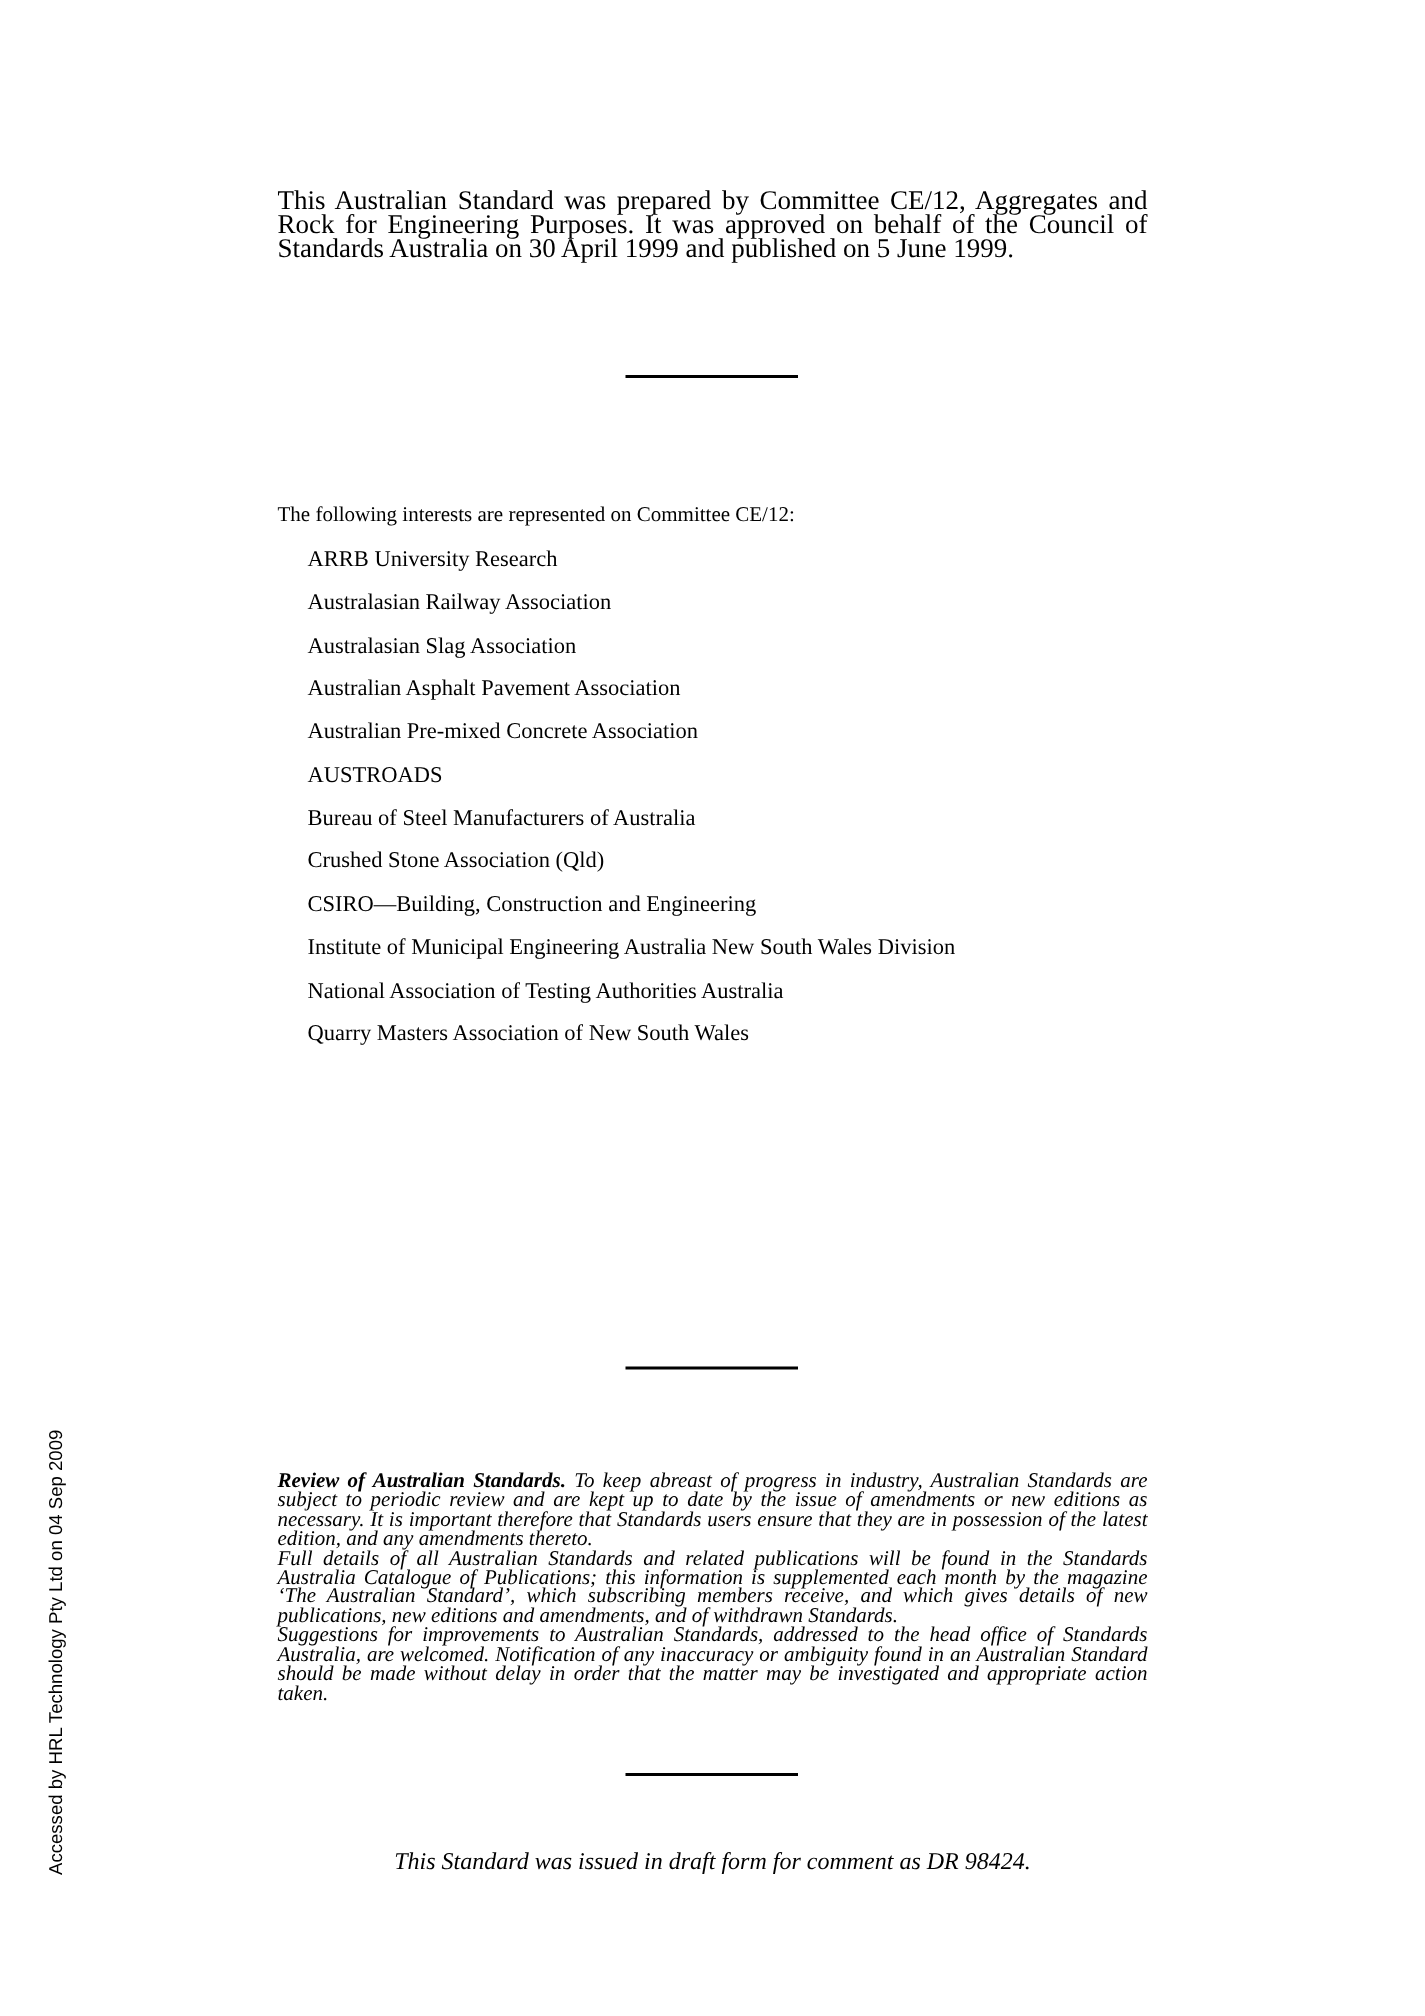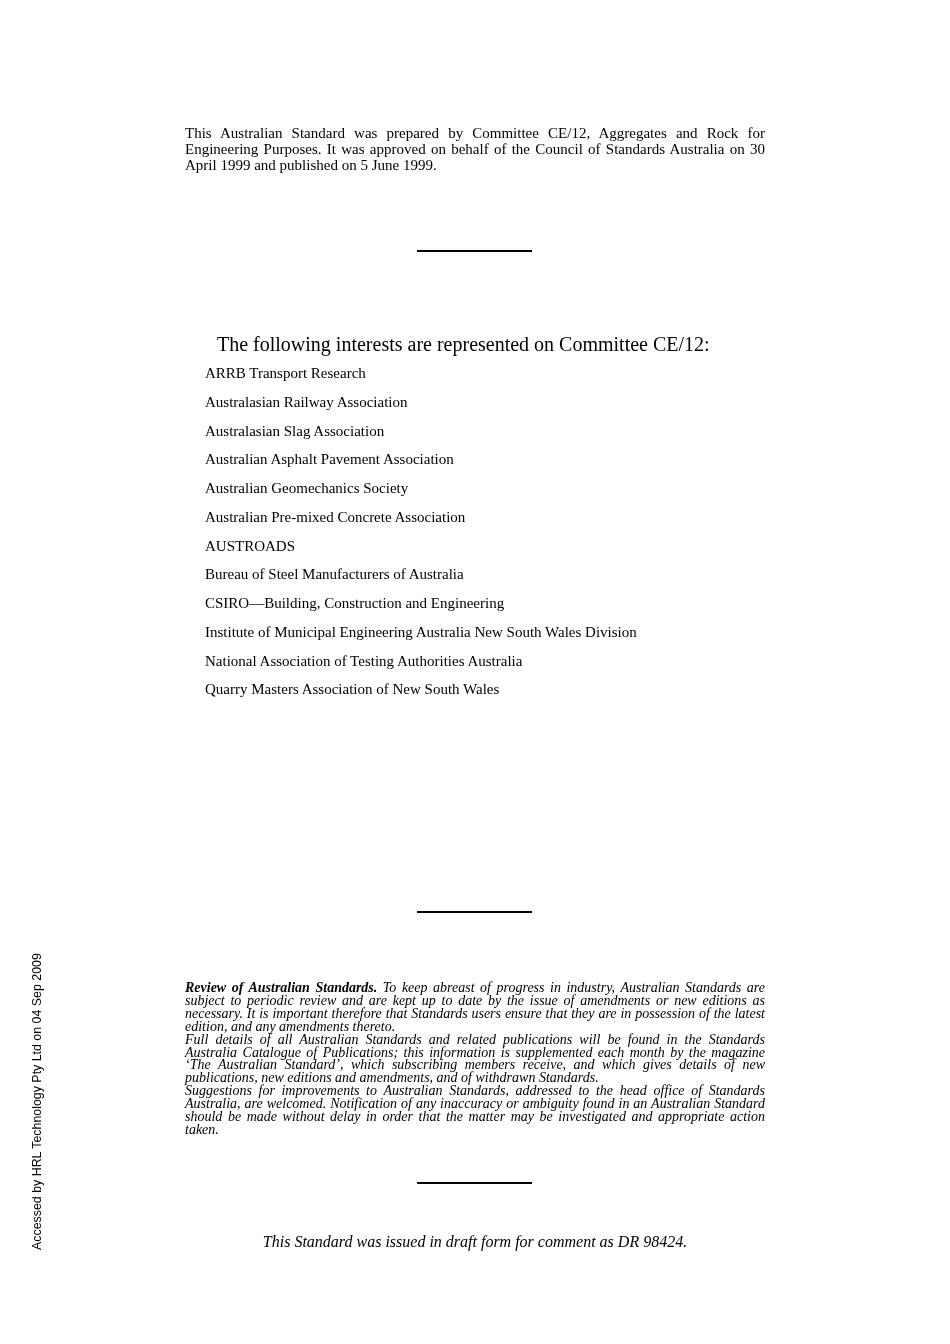--- a/index.html
+++ b/index.html
@@ -1,50 +1,50 @@
 <!DOCTYPE html>
 <html><head>
 <meta charset="utf-8">
 <style>
   html, body { margin:0; padding:0; background:#ffffff; }
   body { width:950px; height:1344px; position:relative; overflow:hidden; color:#000;
          font-family:"Liberation Serif", "DejaVu Serif", serif; }
   .abs { position:absolute; }
-  .intro { left:185px; top:125px; width:580px; font-size:15px; line-height:16px;
+  .intro { left:185px; top:125px; width:580px; font-size:18px; line-height:16px;
            text-align:justify; text-align-last:left; }
   .rule { height:2px; background:#000; width:115px; left:417px; }
-  .reps-head { left:185px; top:335px; font-size:20px; line-height:18px;margin-left:32px; }
+  .reps-head { left:185px; top:335px; font-size:14px; line-height:18px; }
   .reps-list { left:205px; top:364px; margin:0; padding:0; list-style:none; font-size:15px; }
   .reps-list li { height:28.75px; line-height:18px; white-space:nowrap; }
   .review { left:185px; top:982px; width:580px; font-size:14px; line-height:12.9px;
             font-style:italic; text-align:justify; text-align-last:left; }
   .review p { margin:0; }
   .review b { font-weight:bold; }
   .draft { left:0; width:950px; top:1233px; text-align:center; font-style:italic; font-size:16px; }
   .sidebar { left:30px; top:1250px; transform-origin:0 0; transform:rotate(-90deg);
              font-family:"Liberation Sans", "DejaVu Sans", sans-serif; font-size:12.4px; white-space:nowrap; }
 </style>
 </head>
 <body>
 
 <div class="abs intro">This Australian Standard was prepared by Committee CE/12, Aggregates and Rock for Engineering Purposes. It was approved on behalf of the Council of Standards Australia on 30 April 1999 and published on 5 June 1999.</div>
 
 <div class="abs rule" style="top:250px;"></div>
 
 <div class="abs reps-head">The following interests are represented on Committee CE/12:</div>
 
 <ul class="abs reps-list">
-  <li>ARRB Transport Research</li>
+  <li>ARRB University Research</li>
   <li>Australasian Railway Association</li>
   <li>Australasian Slag Association</li>
   <li>Australian Asphalt Pavement Association</li>
-  <li>Australian Geomechanics Society</li>
   <li>Australian Pre-mixed Concrete Association</li>
   <li>AUSTROADS</li>
   <li>Bureau of Steel Manufacturers of Australia</li>
+  <li>Crushed Stone Association (Qld)</li>
   <li>CSIRO—Building, Construction and Engineering</li>
   <li>Institute of Municipal Engineering Australia New South Wales Division</li>
   <li>National Association of Testing Authorities Australia</li>
   <li>Quarry Masters Association of New South Wales</li>
 </ul>
 
 <div class="abs rule" style="top:911px;"></div>
 
 <div class="abs review">
   <p><b>Review of Australian Standards.</b> <span>To keep abreast of progress in industry, Australian Standards are subject to periodic review and are kept up to date by the issue of amendments or new editions as necessary. It is important therefore that Standards users ensure that they are in possession of the latest edition, and any amendments thereto.</span></p>

